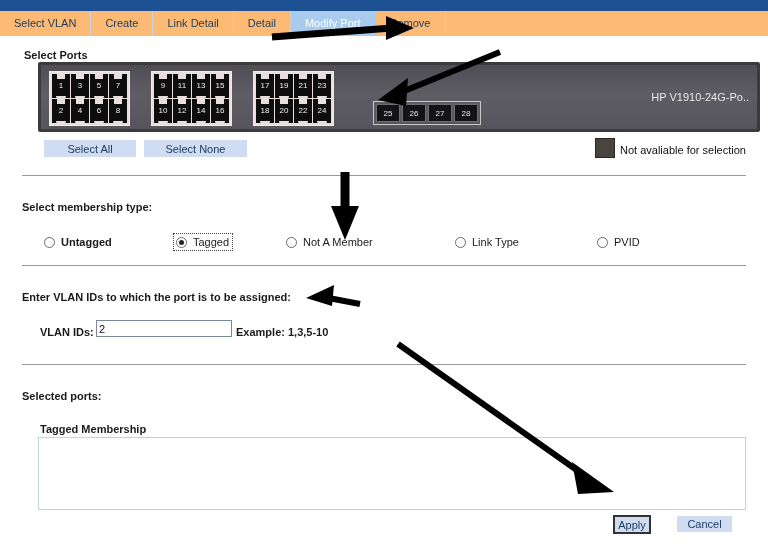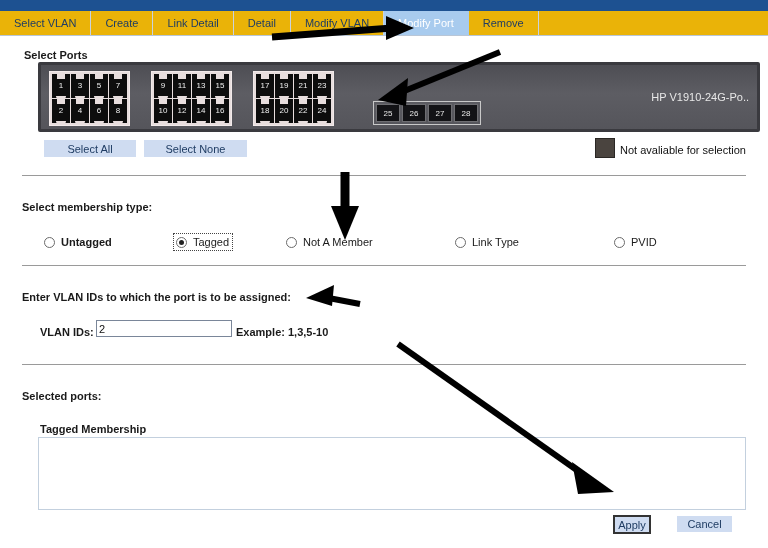--- a/index.html
+++ b/index.html
@@ -30,21 +30,21 @@
     border-bottom: 1px solid #b9c6d6;
     display: flex;
     align-items: stretch;
   }
   .tab {
     display: flex; align-items: center; justify-content: center;
     padding: 0 14px;
     font-size: 11px;
     color: #1f3c63;
     border-right: 1px solid #c8d3e0;
-    background: #eab308;
+    background: #fdba74;
     white-space: nowrap;
     box-sizing: border-box;
   }
   .tab.active {
     background: #a8cbee;
     color: #ffffff;
     border-right: 1px solid #a8cbee;
   }
   .tab.filler {
     flex: 1 1 auto;
@@ -248,21 +248,20 @@
 </head>
 <body>
 
 <div class="topband"></div>
 
 <div class="tabbar">
   <div class="tab">Select VLAN</div>
   <div class="tab">Create</div>
   <div class="tab">Link Detail</div>
   <div class="tab">Detail</div>
-  <div class="tab">Modify VLAN</div>
   <div class="tab active">Modify Port</div>
   <div class="tab">Remove</div>
   <div class="tab filler"></div>
 </div>
 
 <div class="lbl" style="left:24px; top:49px;">Select Ports</div>
 
 <div class="chassis">
   <div class="chassis-inner"></div>
 
@@ -392,21 +391,21 @@
 <div class="radio-item" style="left:286px; top:236px;">
   <span class="radio"></span>
   <span>Not A Member</span>
 </div>
 
 <div class="radio-item" style="left:455px; top:236px;">
   <span class="radio"></span>
   <span>Link Type</span>
 </div>
 
-<div class="radio-item" style="left:614px; top:236px;">
+<div class="radio-item" style="left:597px; top:236px;">
   <span class="radio"></span>
   <span>PVID</span>
 </div>
 
 <div class="divider" style="top:265px;"></div>
 
 <div class="lbl" style="left:22px; top:291px;">Enter VLAN IDs to which the port is to be assigned:</div>
 <div class="lbl" style="left:40px; top:326px;">VLAN IDs:</div>
 <input class="text-input" style="left: 96px; top: 320px; width: 136px; height: 17px;" value="2">
 <div class="lbl" style="left:236px; top:326px;">Example: 1,3,5-10</div>

